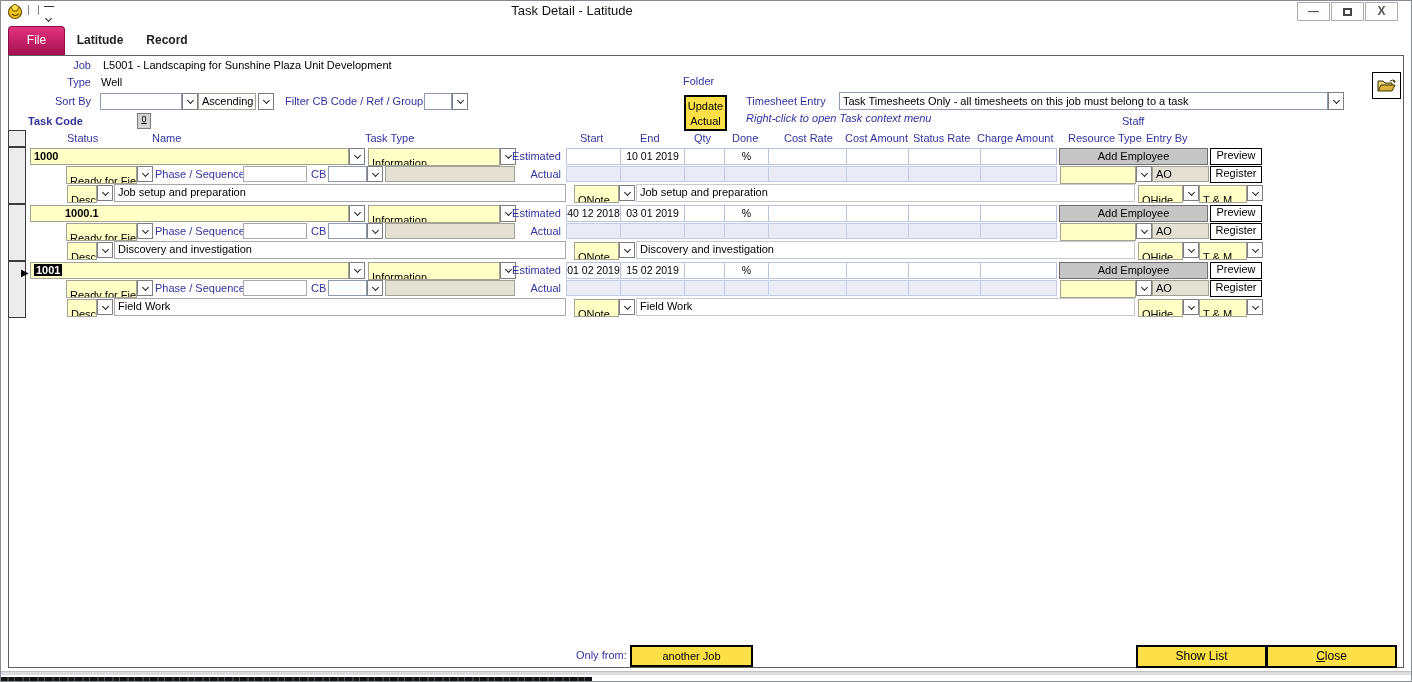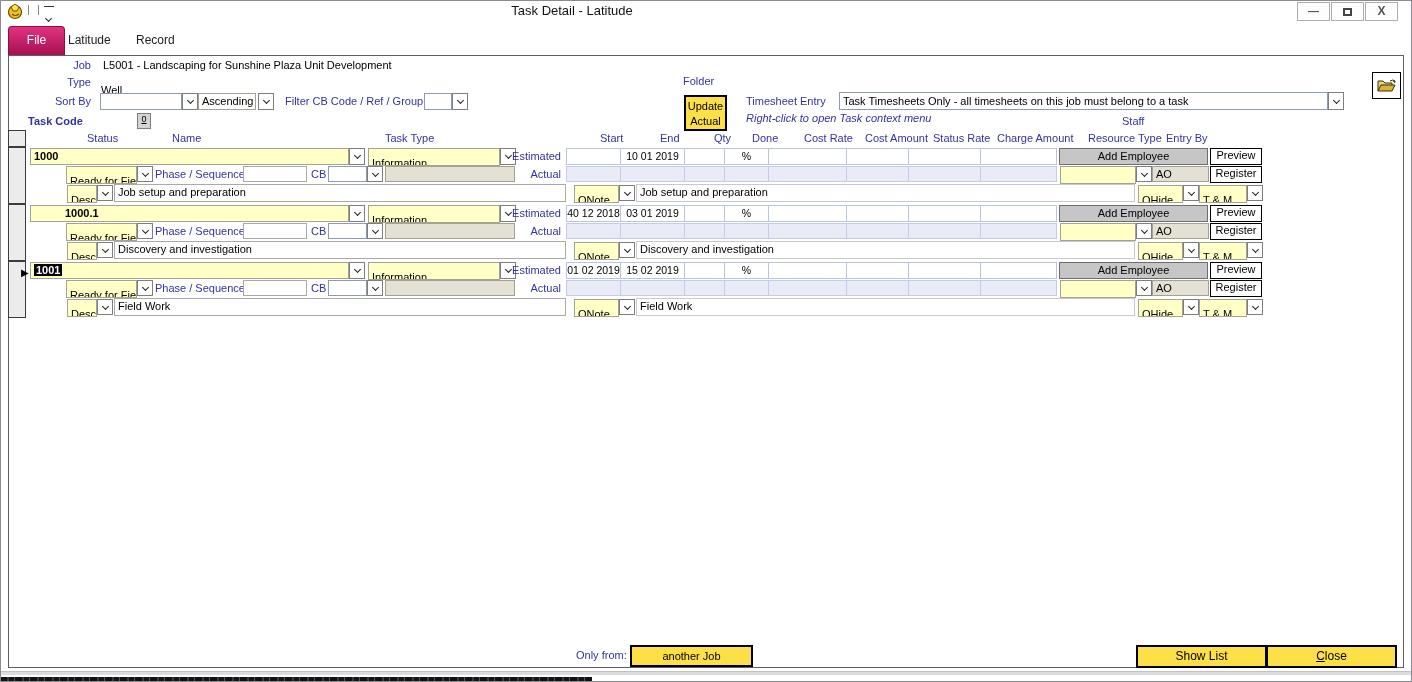--- a/index.html
+++ b/index.html
@@ -15,21 +15,21 @@
   .qat-caret .chev { margin-top:2px; margin-left:2px; }
   .winbtn { top:2px; width:33px; height:19px; border:1px solid #aeaeae; background:#fdfdfd; text-align:center; font-size:11px; font-weight:bold; color:#555; line-height:17px; }
   .winbtn.min { left:1297px; }
   .winbtn.max { left:1331px; }
   .winbtn.cls { left:1365px; font-size:12px; }
   .maxbox { display:inline-block; width:9px; height:8px; border:2px solid #444; margin-top:5px; }
 
   
   .tabrow { left:0; top:22px; width:1412px; height:33px; background:#fff; }
   .tab-file { left:8px; top:4px; width:57px; height:29px; background:linear-gradient(#e2337e,#a50f52); border-radius:4px 4px 0 0; color:#fff; text-align:center; line-height:27px; font-size:12px; border:1px solid #8d0c46; border-bottom:none; }
-  .tab-plain { top:6px; height:27px; color:#222; font-size:12px; text-align:left; line-height:25px; }
+  .tab-plain { top:6px; height:27px; color:#222; font-size:12px; text-align:center; line-height:25px;font-weight:bold; }
   .tab-lat { left:68px; width:64px; }
   .tab-rec { left:136px; width:62px; }
   .mdi { top:33px; color:#5a5a66; }
   .mdi-heart { left:1320px; font-size:13px; top:31px; }
   .mdi-min { left:1344px; top:40px; width:12px; height:6px; border:1.5px solid #5a5a66; border-radius:2px; }
   .mdi-rest { left:1366px; top:34px; width:13px; height:13px; }
   .mdi-rest .b1 { position:absolute; left:3px; top:0; width:9px; height:9px; border:1.5px solid #5a5a66; background:#fff; }
   .mdi-rest .b2 { position:absolute; left:0; top:4px; width:9px; height:9px; border:1.5px solid #5a5a66; background:#fff; }
   .mdi-cls { left:1387px; top:31px; font-size:15px; font-weight:bold; }
 
@@ -44,21 +44,21 @@
   .field { background:#fff; border:1px solid #8f9bb3; font-size:11px; color:#000; }
   .yellow { background:#ffffc6; border:1px solid #a2a295; font-size:11px; color:#000; padding:8px 3px; white-space:nowrap; overflow:hidden; }
   .beige { background:#e4e1d4; border:1px solid #a2a295; font-size:11px; color:#000; padding:1px 3px; white-space:nowrap; }
   .ddbtn { width:16px; height:16px; background:#fff; border:1px solid #7e7e7e; display:flex; align-items:center; justify-content:center; }
   .chev { display:inline-block; width:5px; height:5px; border-right:1.6px solid #222; border-bottom:1.6px solid #222; transform:rotate(45deg); margin-top:-2px; }
 
   .btn-black { background:#fde047; border:2px solid #000; font-size:11px; color:#000; text-align:center; }
   .btn-thin { background:#fff; border:1.5px solid #000; font-size:11px; color:#000; text-align:center; }
   .btn-grey { background:#c6c6c6; border:1px solid #6e6e6e; font-size:11px; color:#000; text-align:center; }
 
-  .colhdr { font-size:11px; color:#3333a0; white-space:nowrap;margin-left:20px; }
+  .colhdr { font-size:11px; color:#3333a0; white-space:nowrap; }
 
   .task { left:0; width:1412px; height:57px; }
   .cell { position:absolute; height:17px; background:#fff; border:1px solid #b9c4e0; font-size:10.5px; color:#000; text-align:center; line-height:15px; white-space:nowrap; }
   .cell.act { background:#e9ecf6; border-color:#c3cce4; height:16px; }
   .code-cell { position:absolute; left:30px; top:1px; width:319px; height:17px; background:#ffffc6; border:1px solid #a2a295; font-size:11px; font-weight:bold; line-height:15px; padding-left:3px; white-space:nowrap; }
   .code-cell.sub { padding-left:34px; }
   .code-cell.selected span { background:#000; color:#fff; padding:0 2px; }
   .textfield { position:absolute; background:#fff; border:1px solid #a9a9a9; font-size:11px; color:#000; padding:1px 3px; white-space:nowrap; overflow:hidden; }
 
   .strip-box { left:8px; width:18px; background:#ececec; border:1px solid #3c3c3c; }
@@ -98,21 +98,21 @@
     </span>
   <span class="abs mdi mdi-cls">×</span>
 </div>
 
 <div class="abs panel"></div>
 
 <div class="abs lbl lbl-r" style="left:31px;top:59px;width:60px">Job</div>
 <div class="abs val" style="left:103px;top:59px">L5001 - Landscaping for Sunshine Plaza Unit Development</div>
 
 <div class="abs lbl lbl-r" style="left:31px;top:76px;width:60px">Type</div>
-<div class="abs val" style="left:101px;top:84px">Well</div>
+<div class="abs val" style="left:101px;top:76px">Well</div>
 
 <div class="abs lbl lbl-r" style="left:31px;top:95px;width:60px">Sort By</div>
 <div class="abs field" style="left:100px;top:93px;width:82px;height:17px"></div>
 <div class="abs ddbtn" style="left:182px;top:93px;height:17px">
     <span class="chev"></span>
   </div>
 <div class="abs field" style="left:198px;top:93px;width:58px;height:17px;border-color:#a2a295;padding:1px 3px">Ascending</div>
 <div class="abs ddbtn" style="left:258px;top:93px;height:17px">
     <span class="chev"></span>
   </div>

